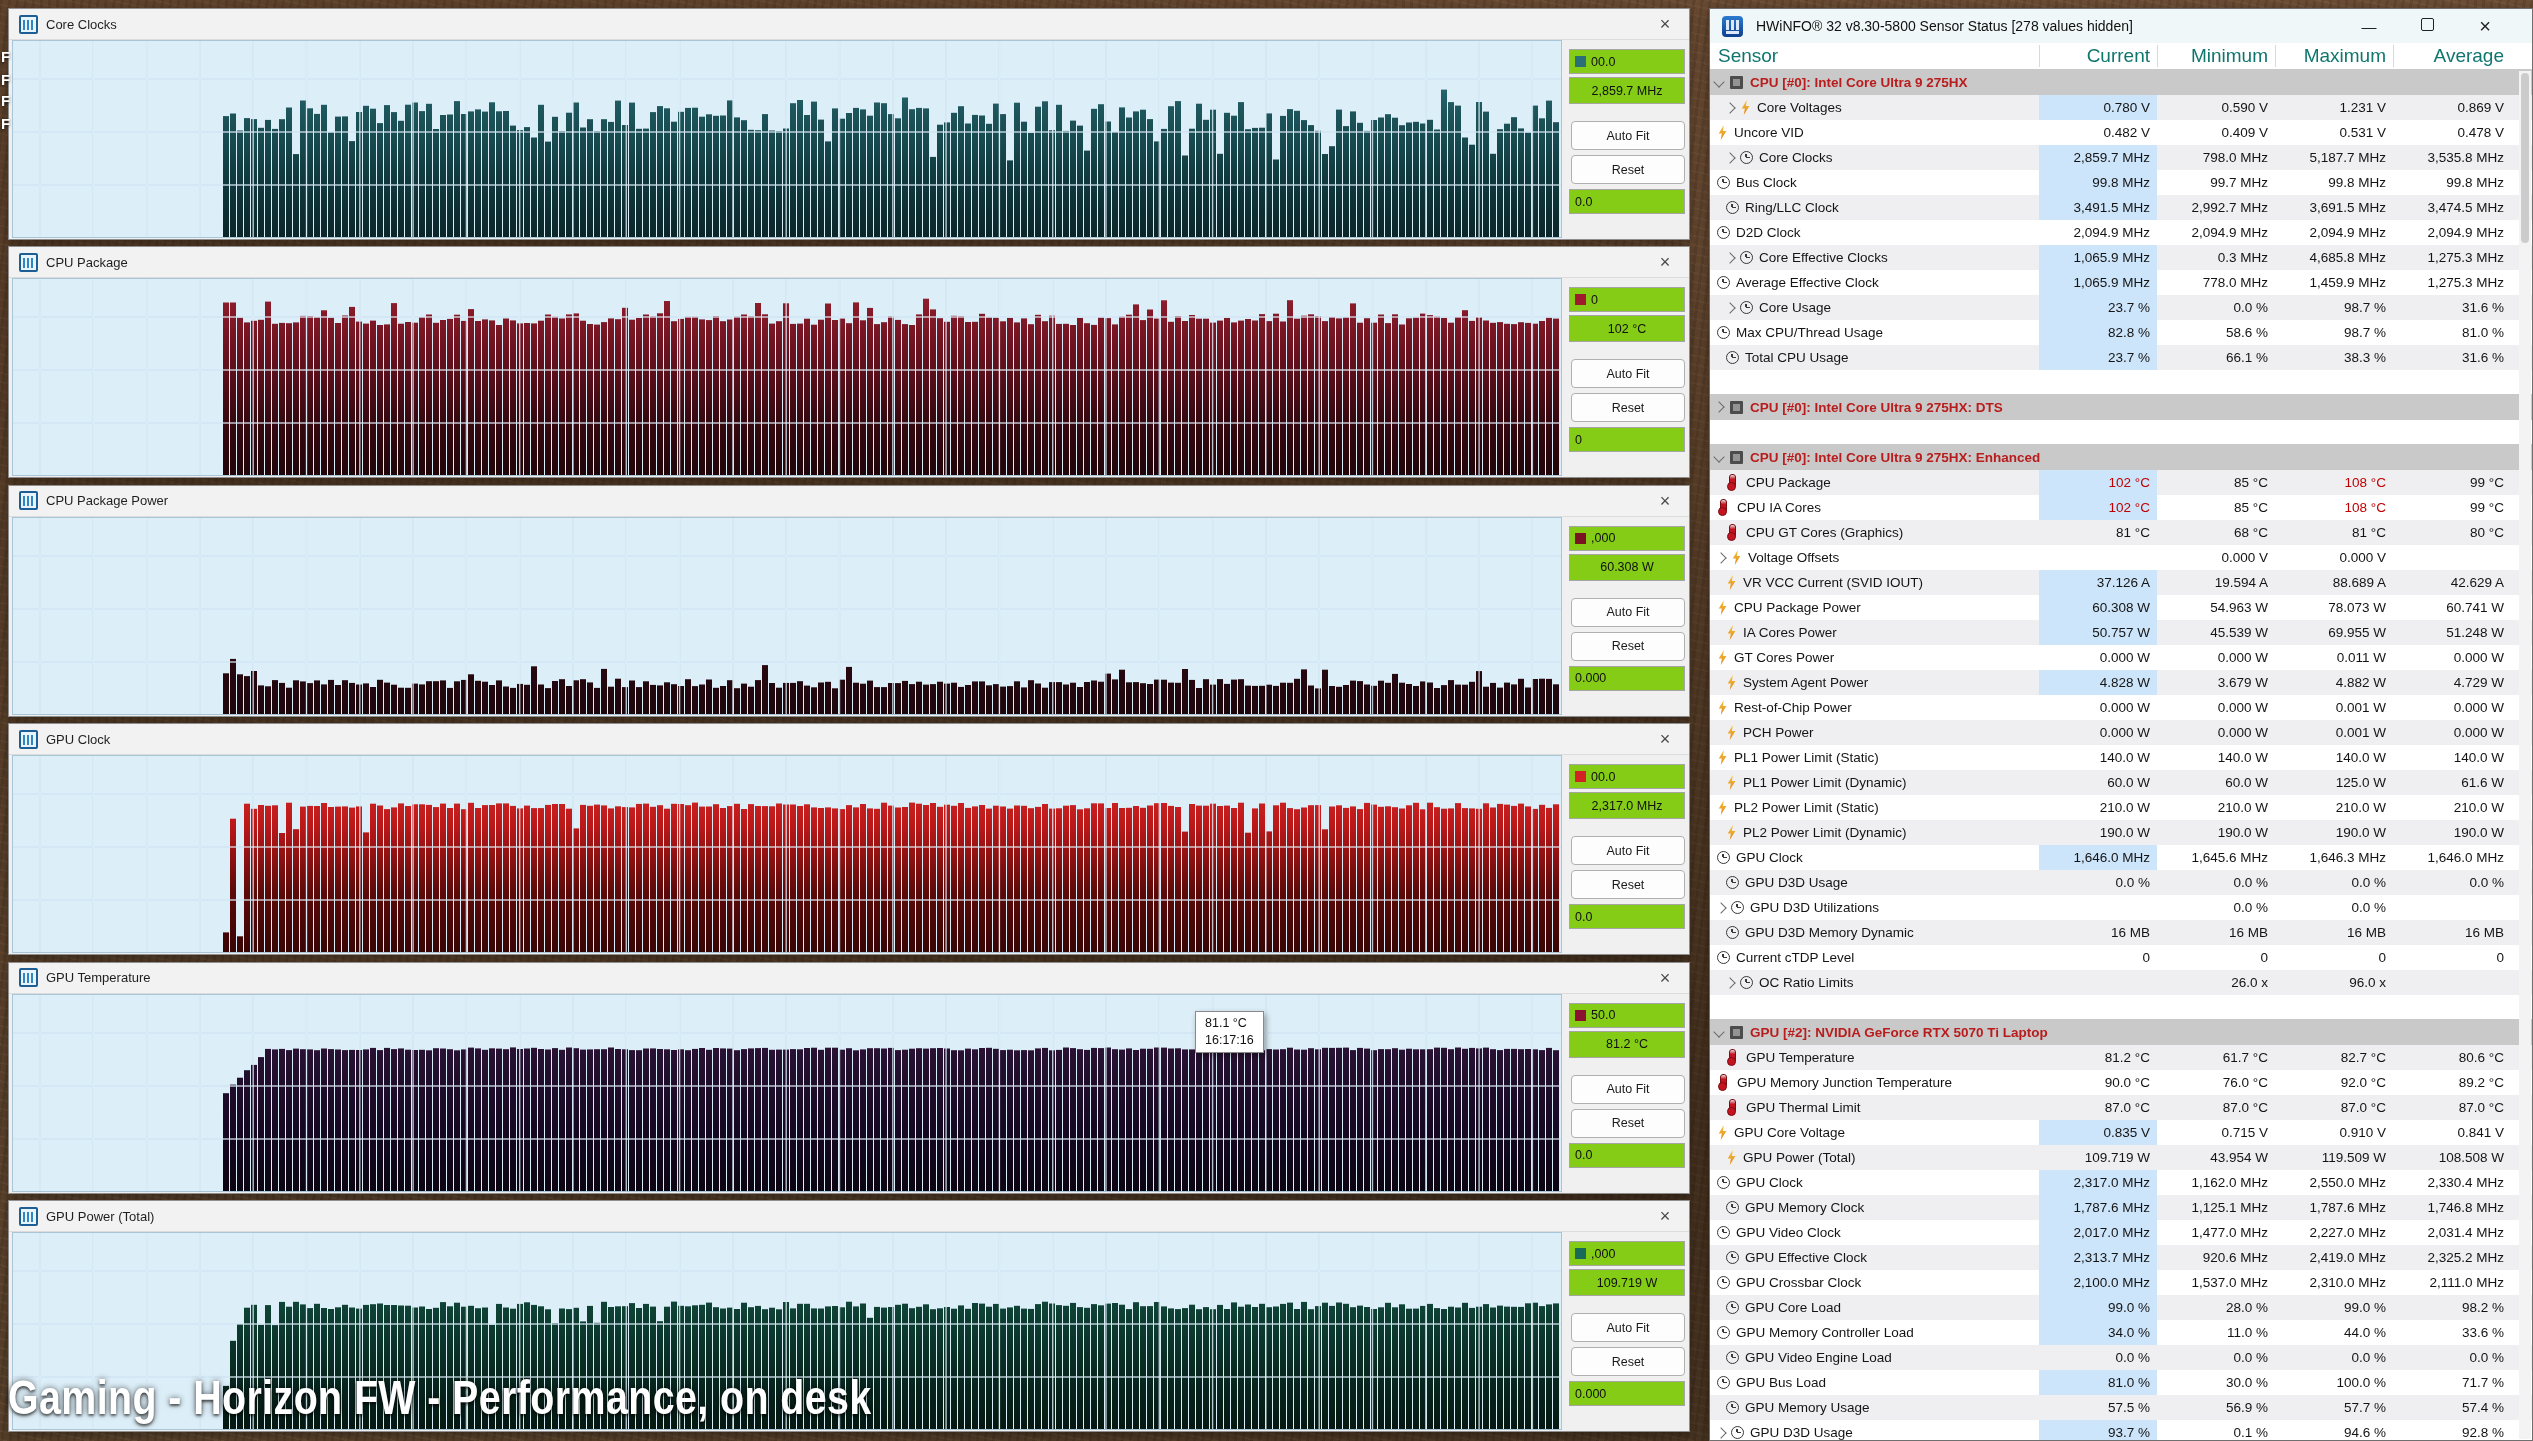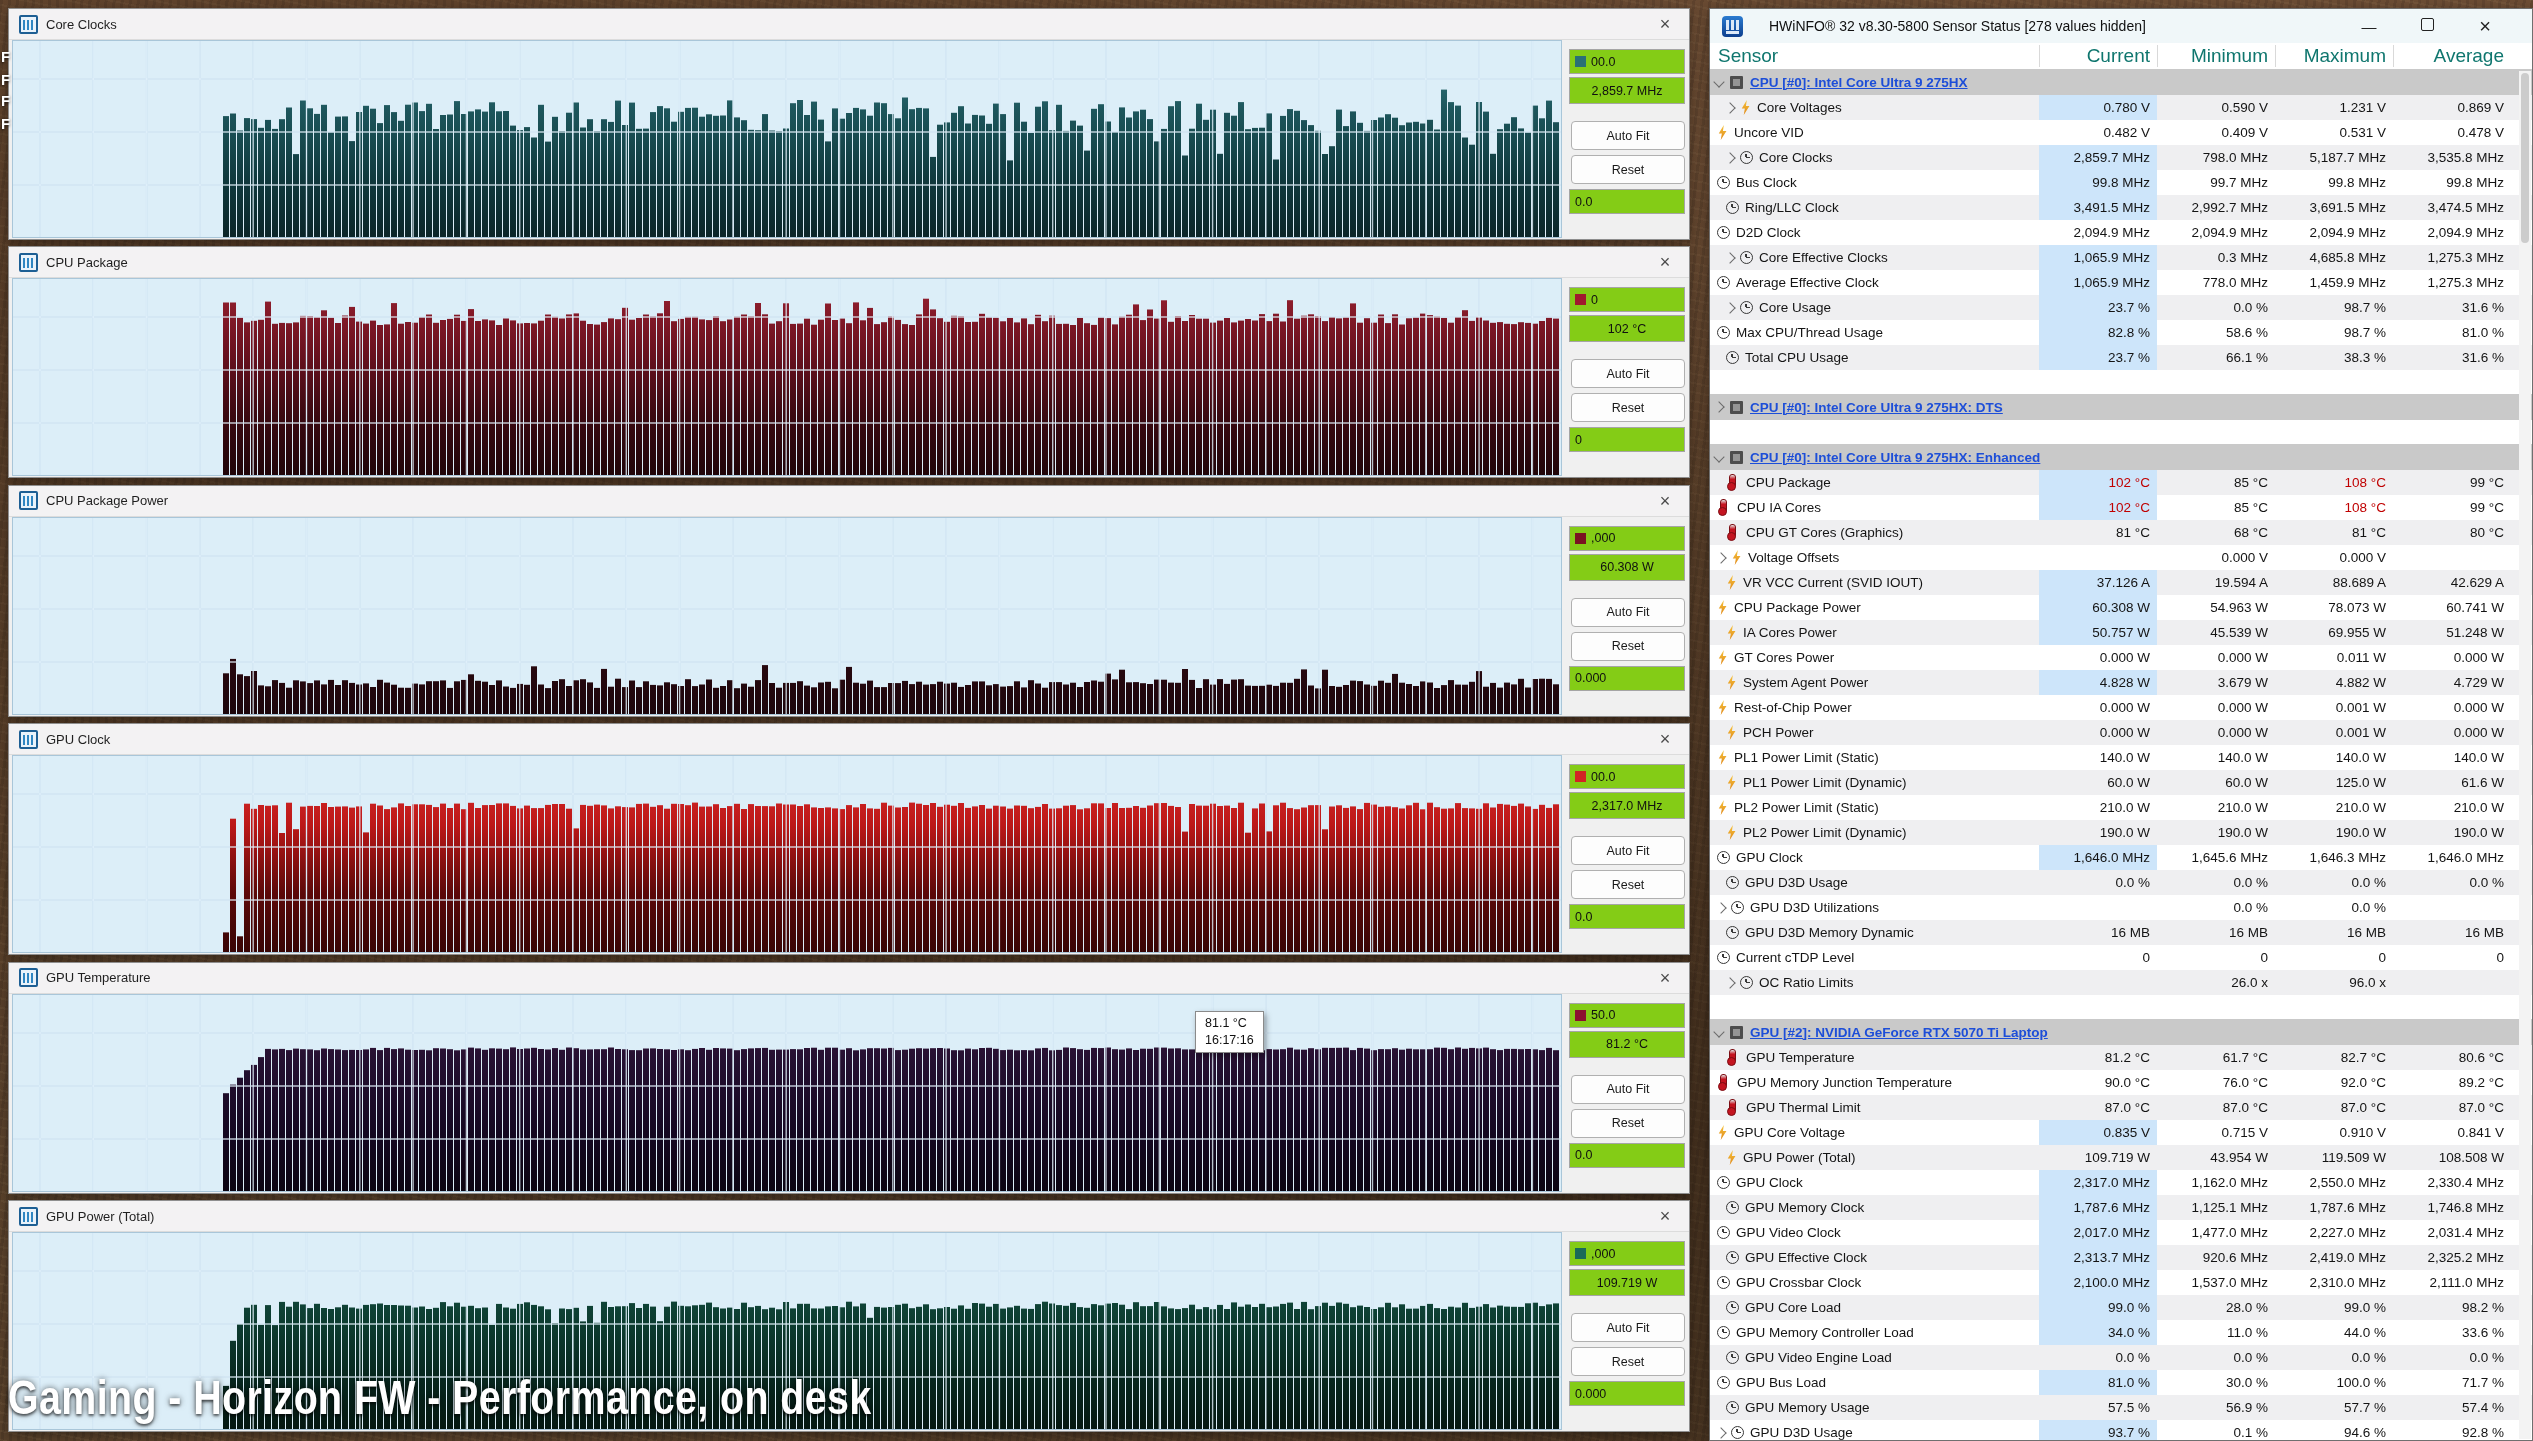--- a/index.html
+++ b/index.html
@@ -30,21 +30,21 @@
         font-size:12.5px;color:#101010;display:flex;align-items:center;gap:5px;padding:0 5px;box-sizing:border-box;}
   .pswatch{width:11px;height:11px;flex:0 0 auto;}
   .pbtn{position:absolute;left:1562px;width:112px;height:27px;background:#fdfdfd;border:1px solid #b0b0b0;
         border-radius:4px;font-size:12.5px;color:#1a1a1a;display:flex;align-items:center;justify-content:center;}
   
   .tooltip{position:absolute;background:#fff;border:1px solid #8a8a8a;box-shadow:2px 3px 6px rgba(0,0,0,.35);
            padding:3px 9px;font-size:12.5px;color:#111;line-height:17px;z-index:40;}
   
   #sensor{position:absolute;left:1709px;top:8px;width:824px;height:1433px;background:#fff;
           border:1px solid #6f6f6f;box-shadow:0 4px 14px rgba(0,0,0,.4);box-sizing:border-box;overflow:hidden;}
-  .stitle{height:34px;display:flex;align-items:center;background:#f0f7f9;padding:0 12px;gap:26px;}
+  .stitle{height:34px;display:flex;align-items:center;background:#f0f7f9;padding:0 12px;gap:13px;}
   .stitle .txt{font-size:14px;color:#101010;}
   .hwicon{width:21px;height:21px;border-radius:4px;background:linear-gradient(#2b7bd0,#0d3f8e);position:relative;}
   .hwicon::before{content:"";position:absolute;left:4px;right:4px;top:4px;bottom:7px;
         background:repeating-linear-gradient(90deg,#dce9f8 0 3px,transparent 3px 5px);}
   .hwicon::after{content:"";position:absolute;left:4px;right:4px;bottom:3px;height:3px;background:#dce9f8;}
   .wbtns{margin-left:auto;display:flex;align-items:center;gap:32px;padding-right:22px;}
   .wbtn{width:26px;text-align:center;color:#222;}
   .wbtn.min{font-size:15px;}
   .wbtn.max span{display:inline-block;width:11px;height:11px;border:1.4px solid #222;border-radius:2px;}
   .wbtn.close{font-size:20px;}
@@ -55,21 +55,21 @@
   .srows{position:relative;}
   .srow{position:relative;height:25px;font-size:13.5px;color:#141414;display:flex;align-items:center;
         padding-left:7px;gap:6px;box-sizing:border-box;}
   .srow.alt{background:#efeff1;padding-left:16px;}
   .cell{position:absolute;top:0;height:25px;width:118px;display:flex;align-items:center;justify-content:flex-end;
         padding-right:7px;box-sizing:border-box;}
   .c-cur{left:329px;} .c-min{left:447px;} .c-max{left:565px;} .c-avg{left:683px;}
   .hl{background:#cde5fa;}
   .redv{color:#c00000;}
   .ghdr{height:26px;background:#c9c9c9;display:flex;align-items:center;font-weight:bold;font-size:13.5px;
-        gap:7px;padding-left:5px;color:#1d4ed8;text-decoration:underline;}
+        gap:7px;padding-left:5px;color:#b91c1c;}
   .sgap{height:24px;background:#fff;}
   .chev{width:7px;height:7px;border-right:1.6px solid #6b6b6b;border-bottom:1.6px solid #6b6b6b;
         display:inline-block;flex:0 0 auto;}
   .chev.right{transform:rotate(-45deg);}
   .chev.down{transform:rotate(45deg);}
   .ic{flex:0 0 auto;}
   .ic-bolt{width:11px;height:15px;background:linear-gradient(#f7c53f,#df8717);
         clip-path:polygon(62% 0,16% 56%,44% 56%,34% 100%,86% 40%,54% 40%);}
   .ic-clock{width:13px;height:13px;border-radius:50%;border:1.5px solid #383838;position:relative;box-sizing:border-box;}
   .ic-clock::before{content:"";position:absolute;left:4.4px;top:1.6px;width:1.5px;height:3.8px;background:#383838;}

